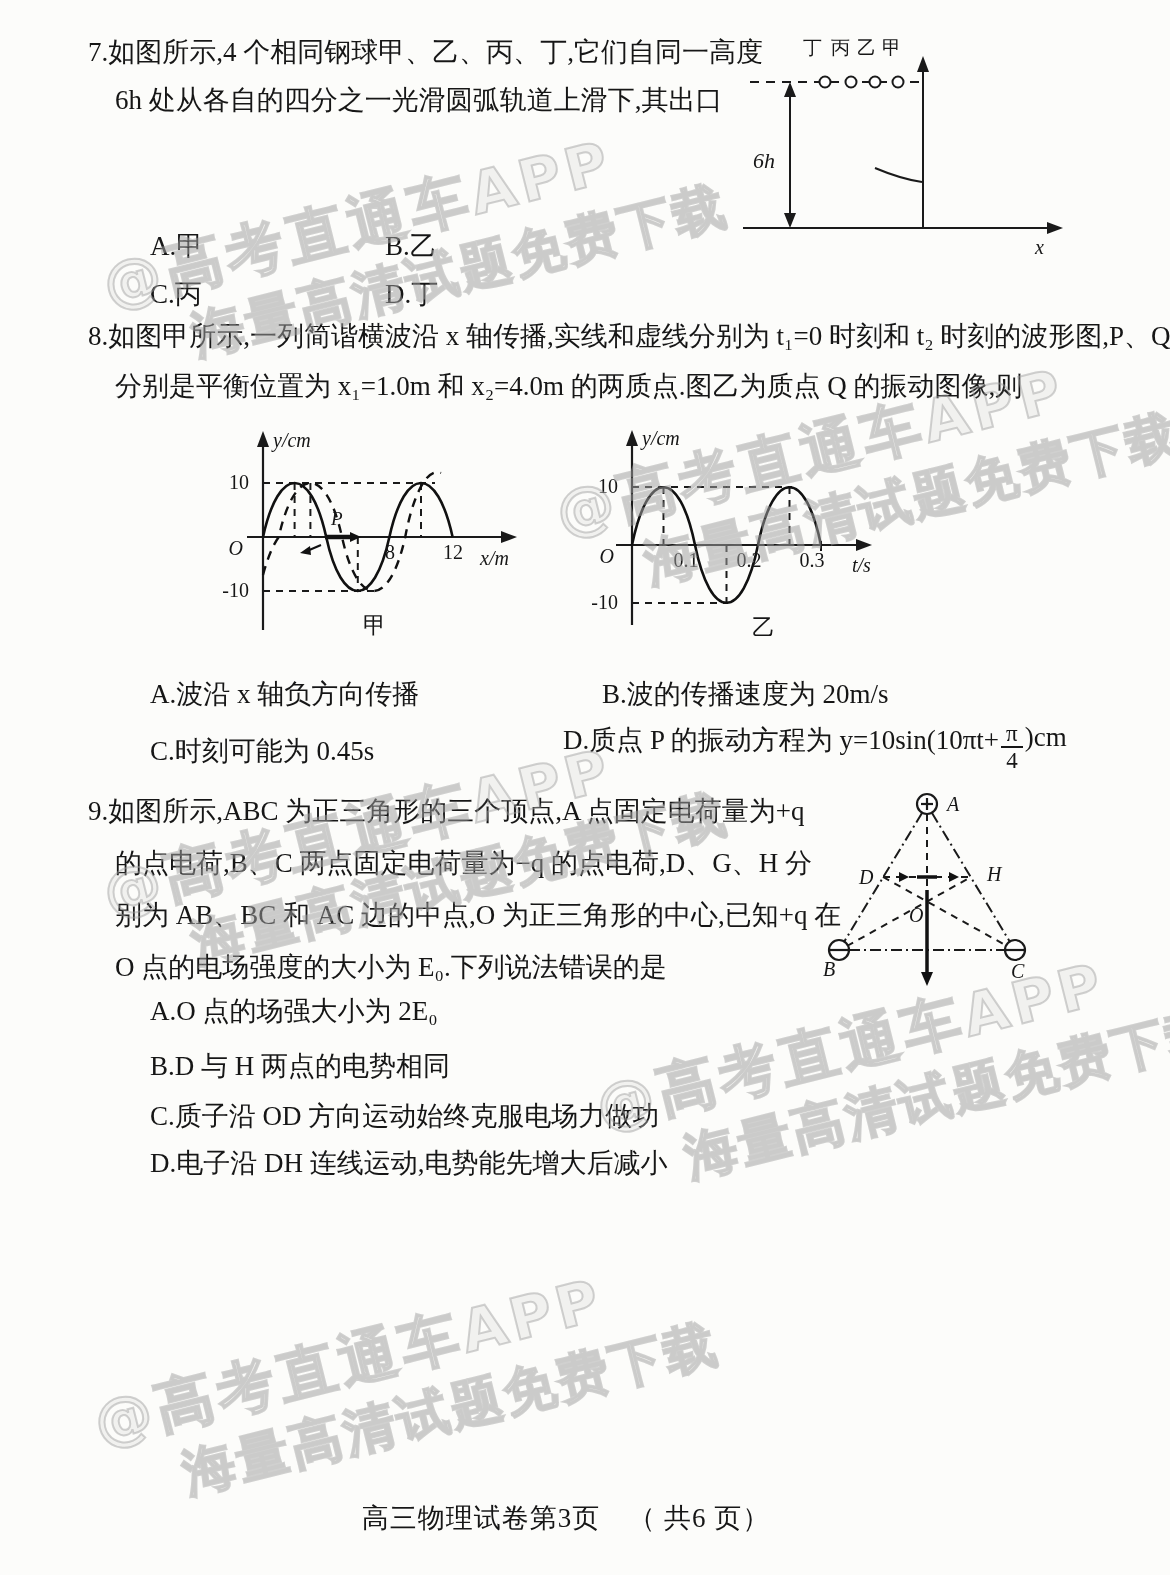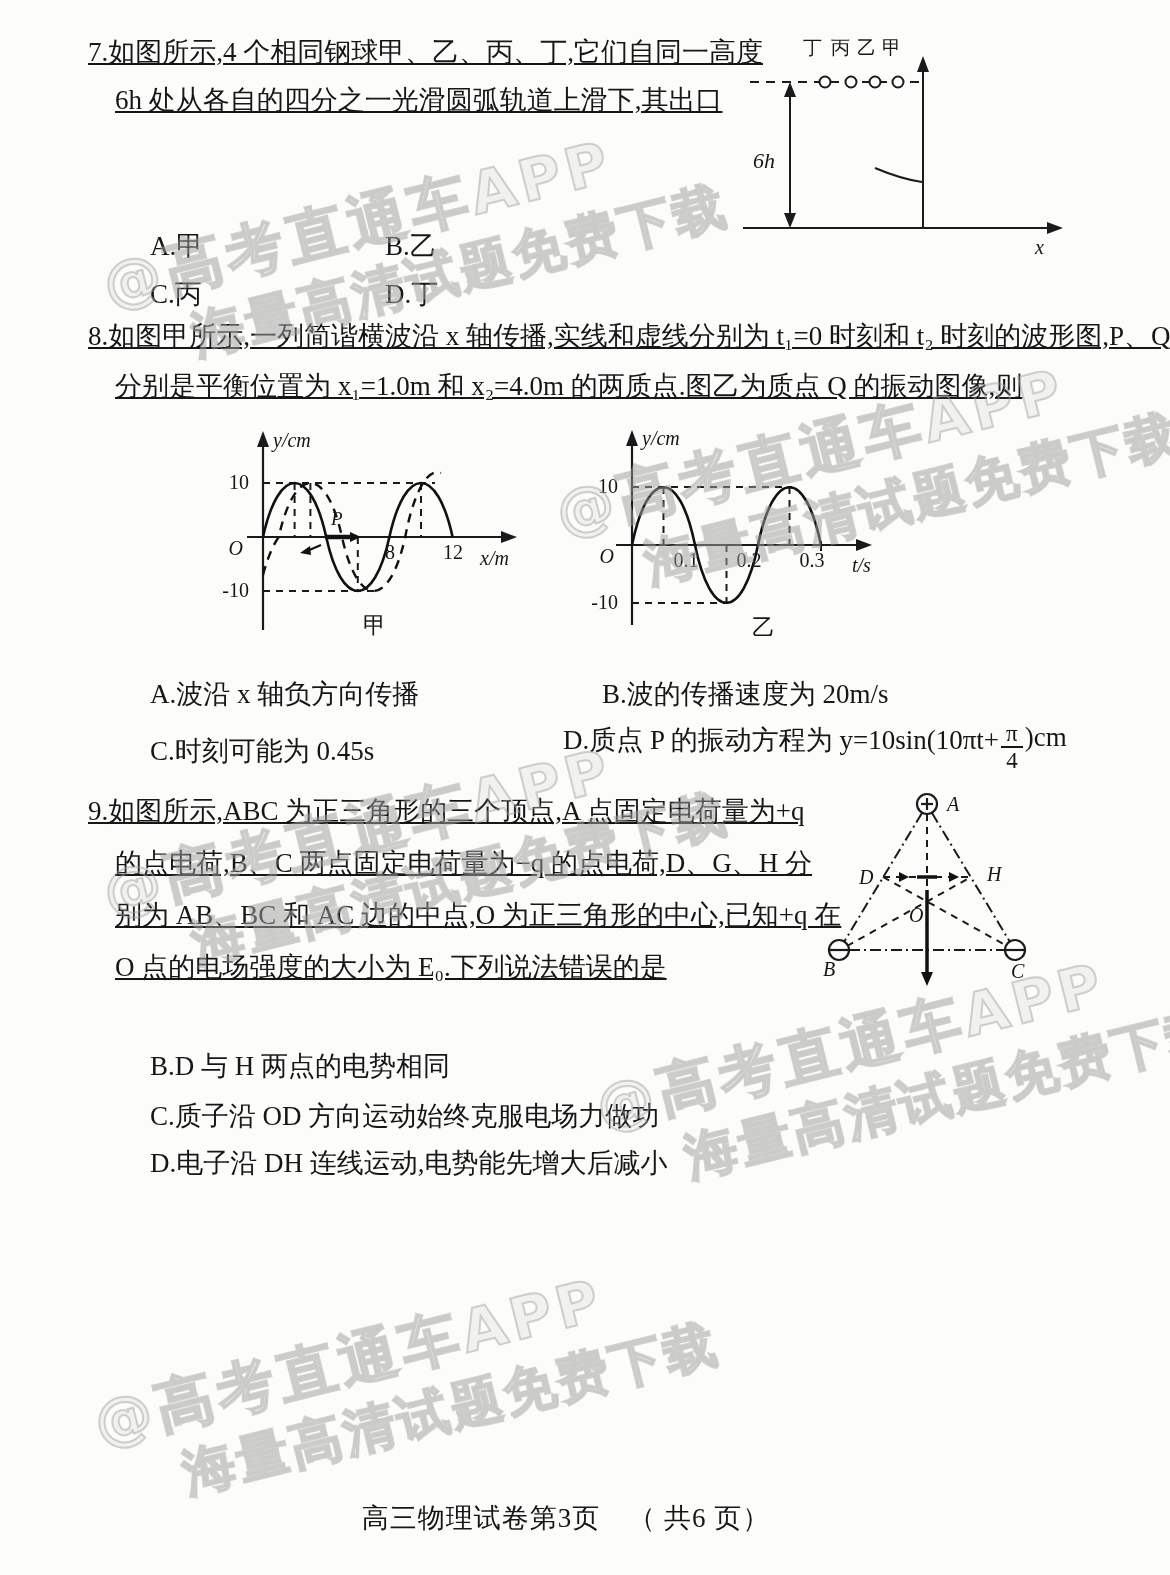--- a/index.html
+++ b/index.html
@@ -1,18 +1,18 @@
 <!DOCTYPE html>
 <html><head>
 <meta charset="utf-8">
 <style>
   html,body{margin:0;padding:0;background:#e9e9e9;}
   .page{position:relative;width:1170px;height:1575px;background:#fcfcfa;overflow:hidden;
         font-family:"Liberation Serif","DejaVu Sans",serif;color:#161616;}
-  .tline{position:absolute;white-space:nowrap;font-size:27px;line-height:1.25;z-index:2;text-decoration:underline;}
+  .tline{position:absolute;white-space:nowrap;font-size:27px;line-height:1.25;z-index:2;}
   .opt{position:absolute;white-space:nowrap;font-size:27px;z-index:2;margin-left:35px;}
   .drow{position:absolute;display:flex;align-items:flex-start;white-space:nowrap;font-size:27px;z-index:2;}
   .frac{display:inline-flex;flex-direction:column;align-items:center;font-size:23px;line-height:1.05;margin:0 2px;}
   .frac-den{border-top:2px solid #161616;padding:1px 5px 0;}
   .frac-num{padding:0 5px;}
   .footer{position:absolute;left:0;width:1132px;text-align:center;font-size:27px;letter-spacing:1px;z-index:2;}
   .wm{position:absolute;transform:rotate(-14deg);transform-origin:0 0;pointer-events:none;z-index:3;
       font-family:"DejaVu Sans",sans-serif;font-weight:700;white-space:nowrap;
       color:rgba(150,150,150,0.10);-webkit-text-stroke:2px rgba(160,160,160,0.48);}
   .wm-l1{font-size:58px;letter-spacing:5px;}
@@ -161,20 +161,21 @@
       <span class="frac-num">π</span>
       <span class="frac-den">4</span>
     </span>
     <span>)cm</span>
   </div>
 
   <div class="tline" style="left:88px;top:795px">9.如图所示,ABC 为正三角形的三个顶点,A 点固定电荷量为+q</div>
   <div class="tline" style="left:115px;top:847px">的点电荷,B、C 两点固定电荷量为−q 的点电荷,D、G、H 分</div>
   <div class="tline" style="left:115px;top:899px">别为 AB、BC 和 AC 边的中点,O 为正三角形的中心,已知+q 在</div>
   <div class="tline" style="left:115px;top:951px">O 点的电场强度的大小为 E₀.下列说法错误的是</div>
+  <div class="opt" style="left:115px;top:993px">A.O 点的场强大小为 2E₀</div>
   <div class="opt" style="left:115px;top:1048px">B.D 与 H 两点的电势相同</div>
   <div class="opt" style="left:115px;top:1098px">C.质子沿 OD 方向运动始终克服电场力做功</div>
   <div class="opt" style="left:115px;top:1145px">D.电子沿 DH 连线运动,电势能先增大后减小</div>
 
   <svg style="left:815px;top:780px" width="260" height="220" viewBox="0 0 260 220">
     <g stroke="#1a1a1a" fill="none" stroke-width="2" stroke-dasharray="11 4 2 4">
       <line x1="107" y1="33" x2="29" y2="162"></line>
       <line x1="117" y1="33" x2="195" y2="162"></line>
       <line x1="34" y1="170" x2="190" y2="170"></line>
     </g>

